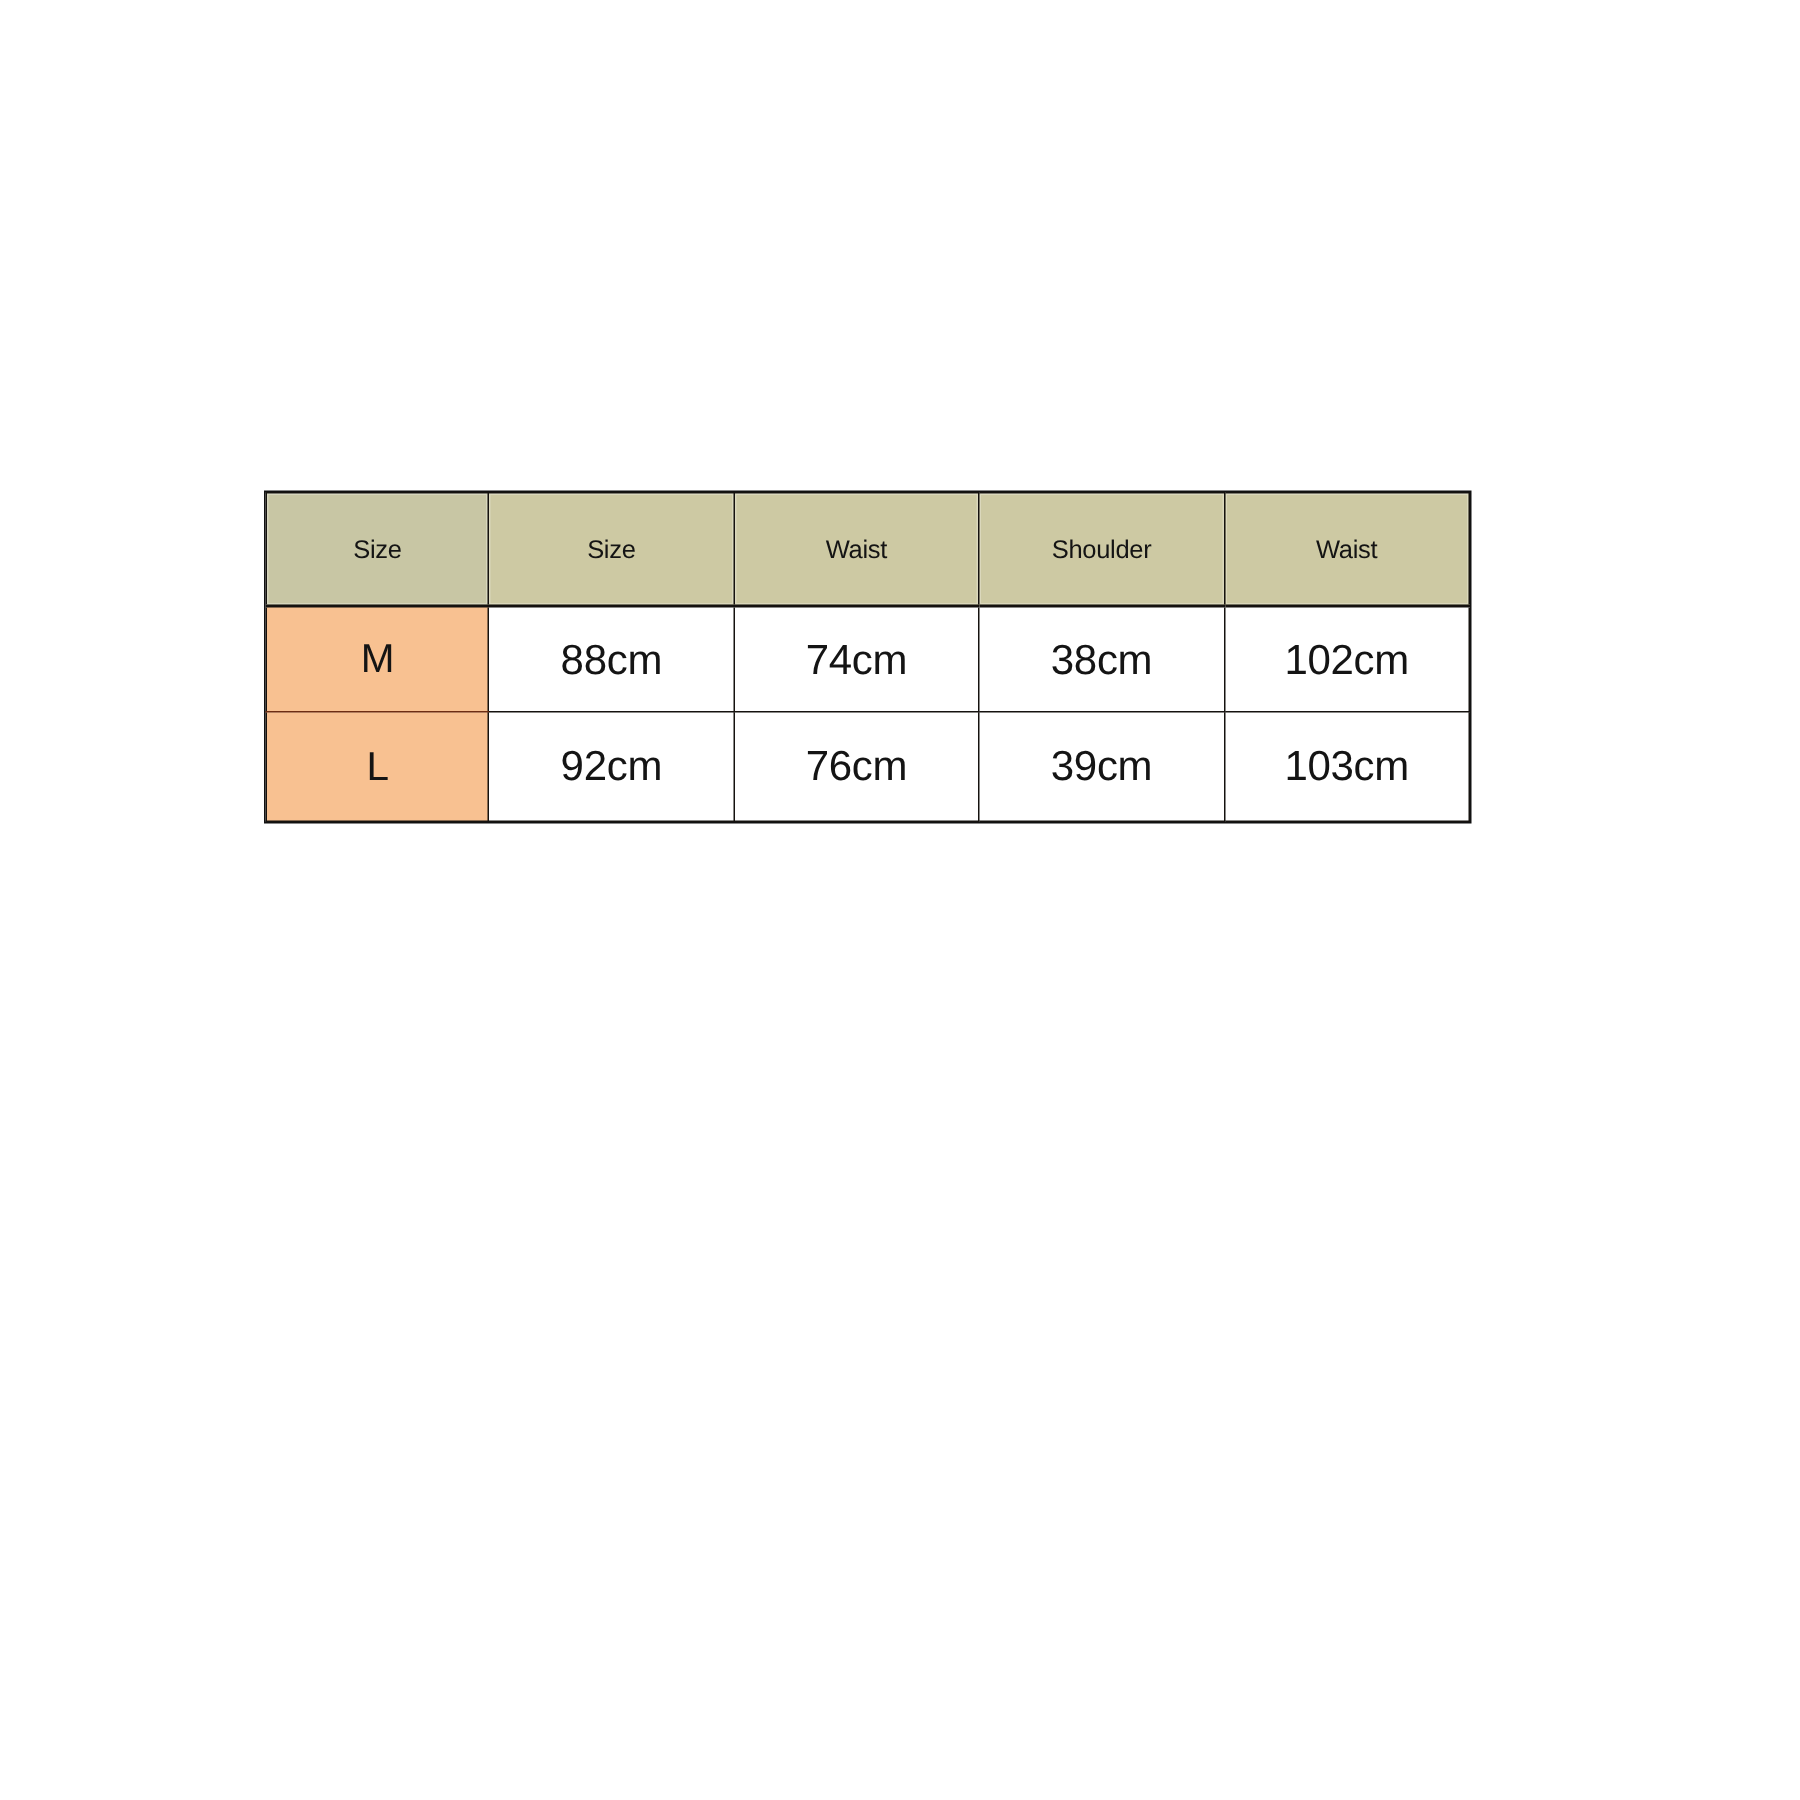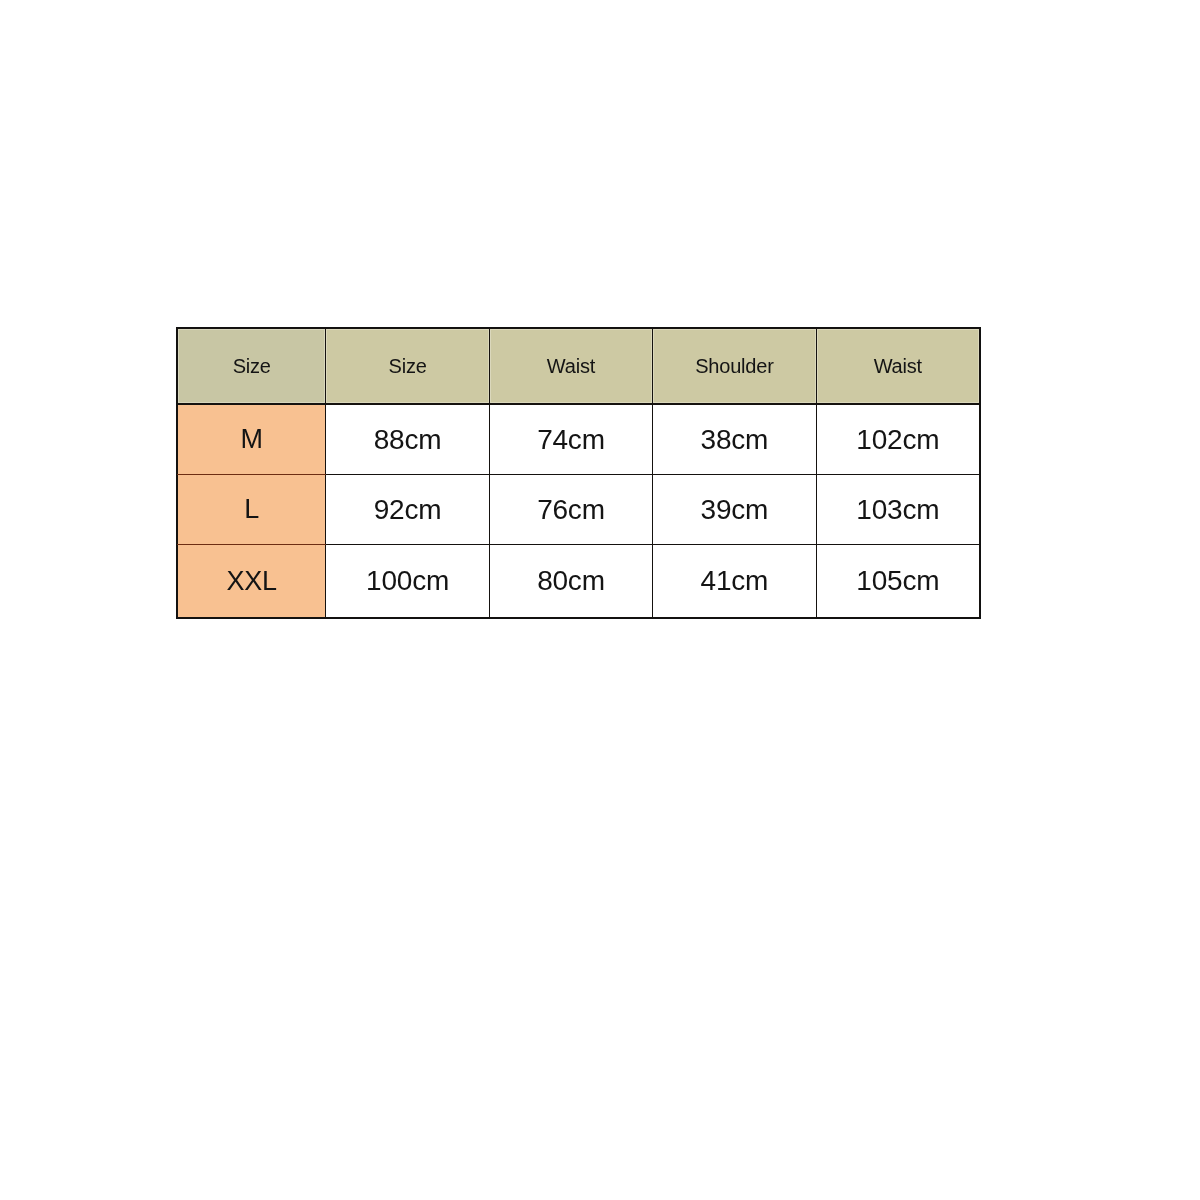--- a/index.html
+++ b/index.html
@@ -45,21 +45,21 @@
     color: #141414;
     border: 1px solid #15120f;
     font-weight: normal;
     letter-spacing: -0.2px;
   }
 
   
   #size-chart thead th {
     height: 74px;
     background: #cdc9a3;
-    font-size: 20px;
+    font-size: 17px;
     border-bottom: 2px solid #15120f;
     box-shadow: inset 0 0 0 1px rgba(255,255,255,0.28);
   }
   #size-chart thead th.h-size {
     background: #c8c6a4;
   }
 
   
   #size-chart tbody td {
     height: 69px;
@@ -154,33 +154,16 @@
         </td>
         <td>
           <span class="cell-text">39cm</span>
         </td>
         <td>
           <span class="cell-text">103cm</span>
         </td>
       </tr>
 
 
-      <tr>
-        <td class="size-cell">
-          <span class="cell-text">XXL</span>
-        </td>
-        <td>
-          <span class="cell-text">100cm</span>
-        </td>
-        <td>
-          <span class="cell-text">80cm</span>
-        </td>
-        <td>
-          <span class="cell-text">41cm</span>
-        </td>
-        <td>
-          <span class="cell-text">105cm</span>
-        </td>
-      </tr>
     </tbody>
   </table>
 
 </div>
 
 </body></html>

